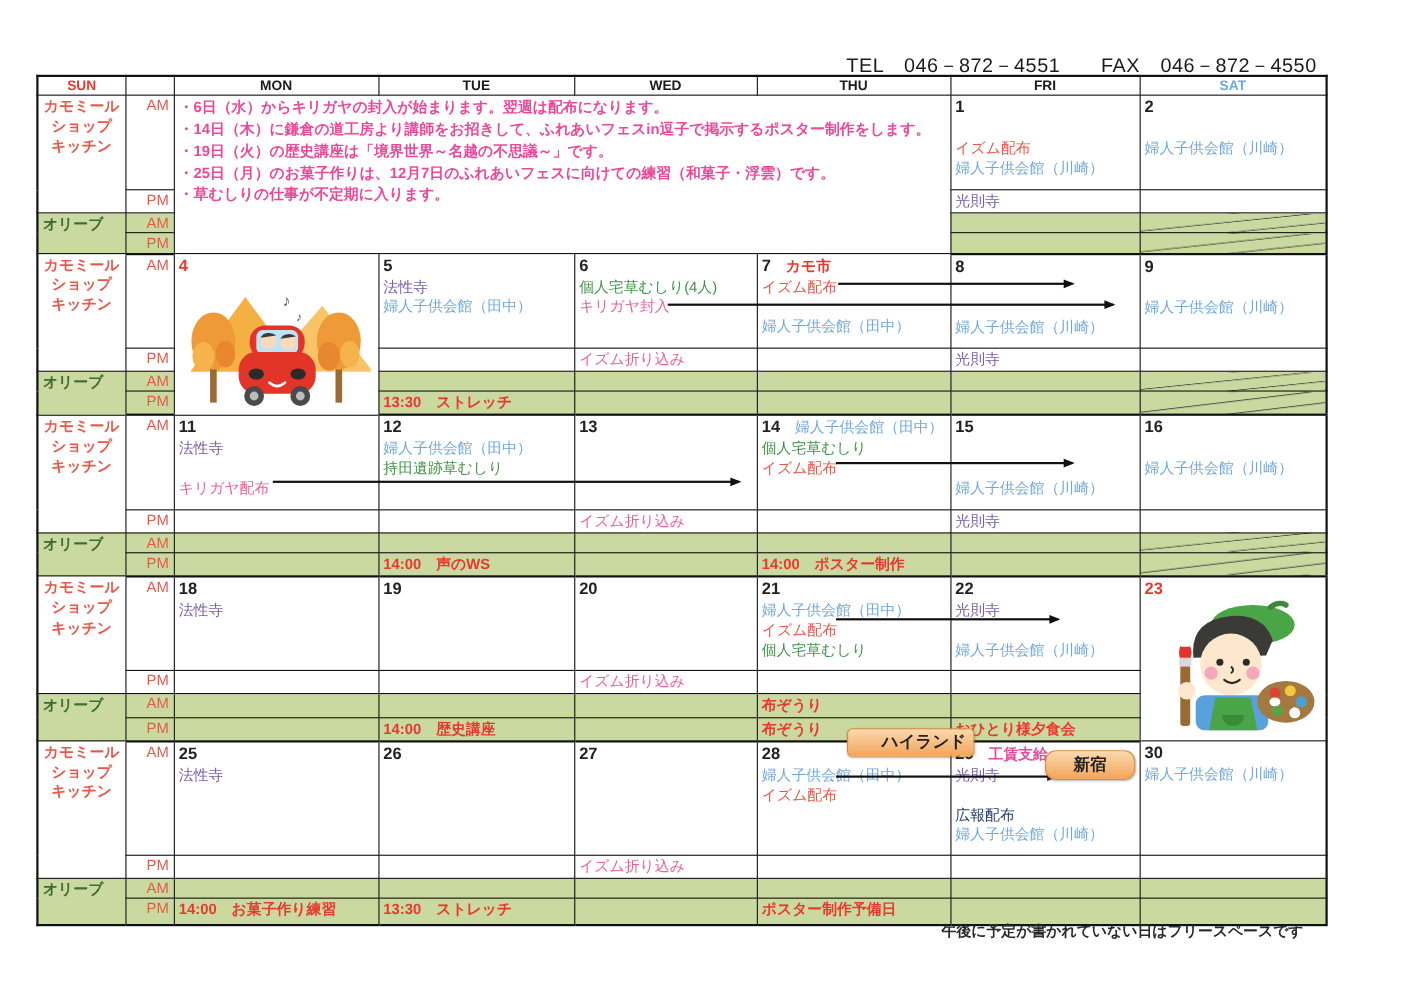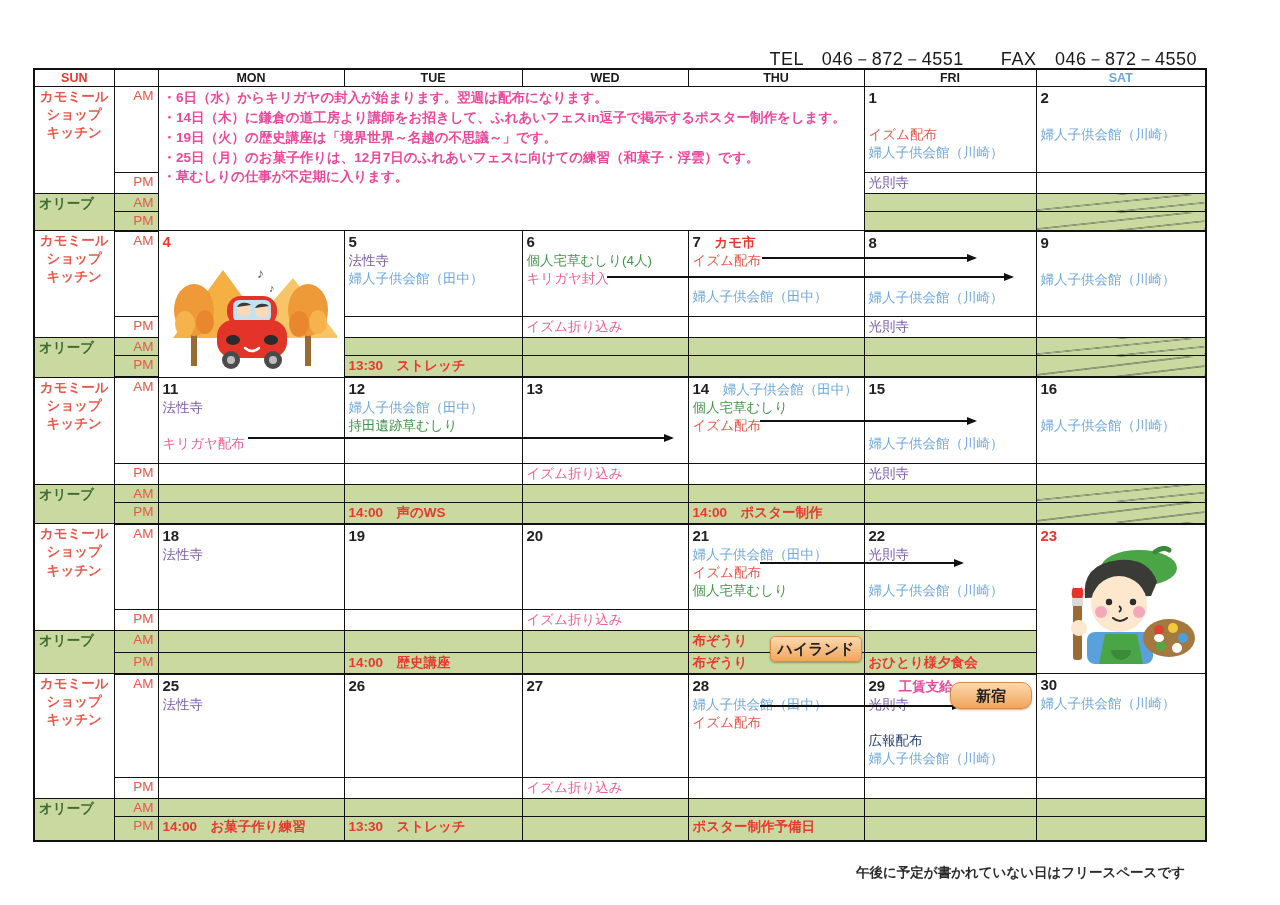--- a/index.html
+++ b/index.html
@@ -28,23 +28,23 @@
     background-image:linear-gradient(to bottom right,transparent 44%,#3a3a3a 46%,transparent 48%),
                      linear-gradient(to bottom right,transparent 72%,#3a3a3a 74%,transparent 76%);}
   .imgcell{background:#fff;text-align:center;}
   .imgcell .ln{text-align:left;}
   .arrow{position:absolute;height:0;border-top:2px solid #111;}
   .arrow::after{content:"";position:absolute;right:-2px;top:-5px;width:0;height:0;
     border-left:10px solid #111;border-top:4px solid transparent;border-bottom:4px solid transparent;}
   .badge{position:absolute;background:linear-gradient(var(--badge-from),var(--badge-to));
     border:1px solid var(--badge-border);border-radius:5px;font-weight:bold;font-size:15px;
     text-align:center;color:#222;box-shadow:0 1px 2px rgba(0,0,0,.3);z-index:5;}
-  .badge-highland{left:770px;top:636px;width:90px;height:24px;line-height:24px;}
+  .badge-highland{left:770px;top:662px;width:90px;height:24px;line-height:24px;padding-left:24px;}
   .badge-shinjuku{left:950px;top:682px;width:80px;height:25px;line-height:25px;border-radius:10px;}
-  .footer-note{position:absolute;left:856px;top:838px;font-size:13.5px;font-weight:bold;color:#2b2b2b;margin-top:26px;}
+  .footer-note{position:absolute;left:856px;top:838px;font-size:13.5px;font-weight:bold;color:#2b2b2b;}
   svg{display:block;margin:0 auto;}
 </style>
 </head>
 <body style="--title-shop: #f0593e; --title-kitchen: #6b94cf; --sun: #e8392f; --sat: #6fa8dc; --salmon: #e8584a; --blue: #6fa8dc; --purple: #7b5ca8; --green: #3f9447; --pink: #ef5f90; --red: #e8392f; --magenta: #e84a9b; --navy: #27406e; --olive-bg: #c9d9a0; --badge-from: #fbd9ae; --badge-to: #f2a55c; --badge-border: #d98b3f; --ink: #1a1a1a;">
 
 <div class="page">
 
   <div class="telfax">TEL　046－872－4551　　FAX　046－872－4550</div>
 
   <table class="calendar">

